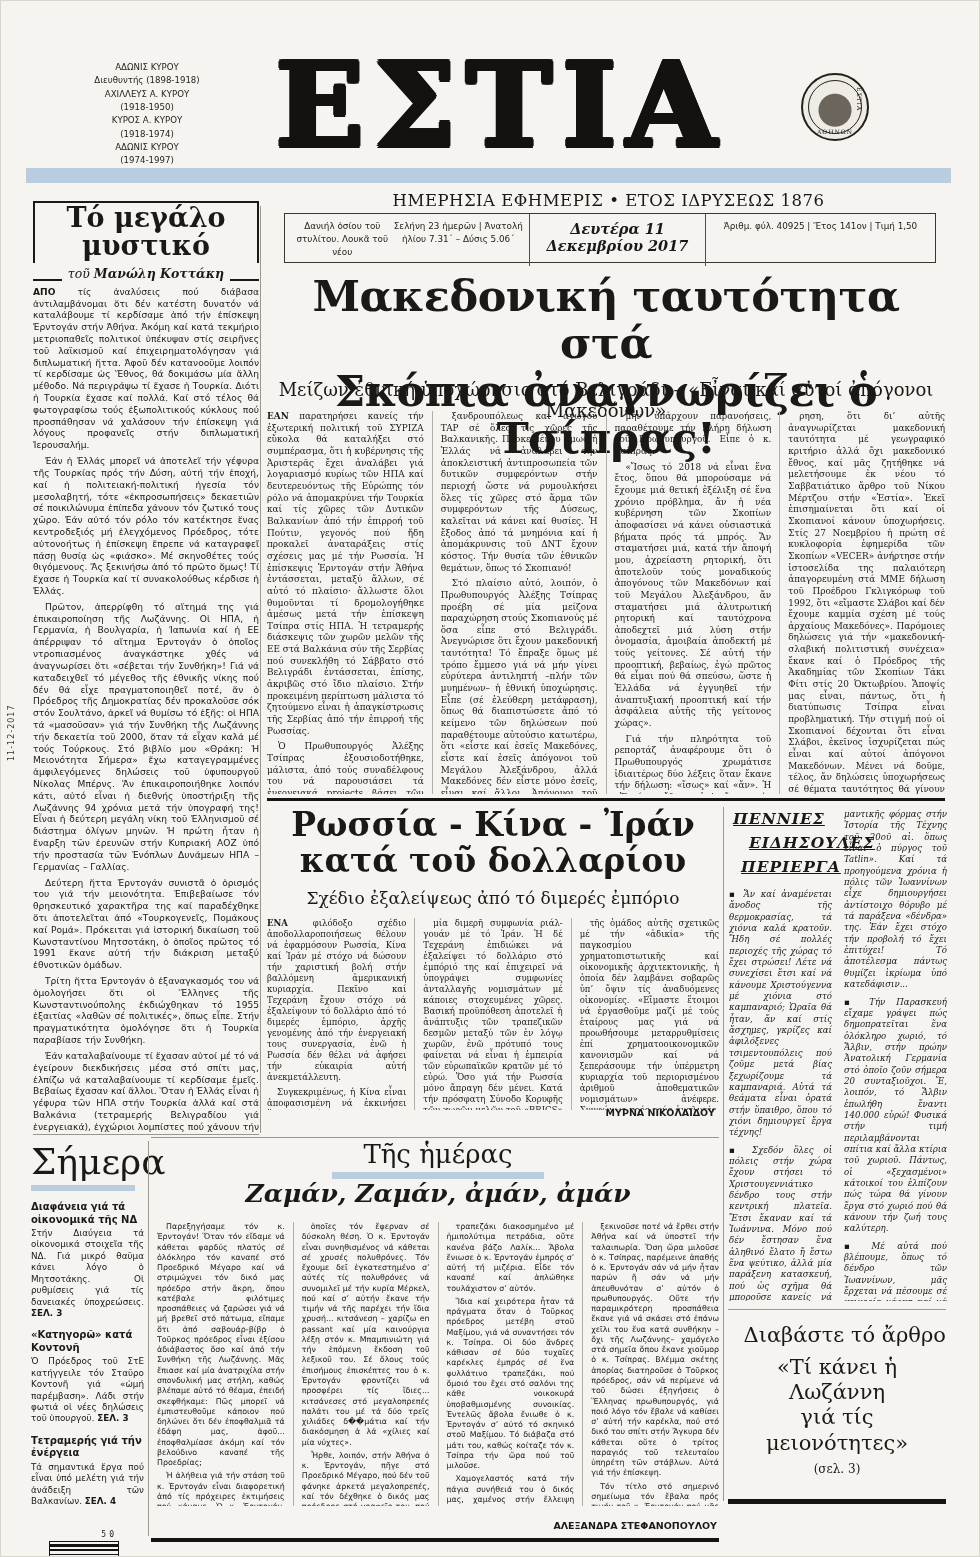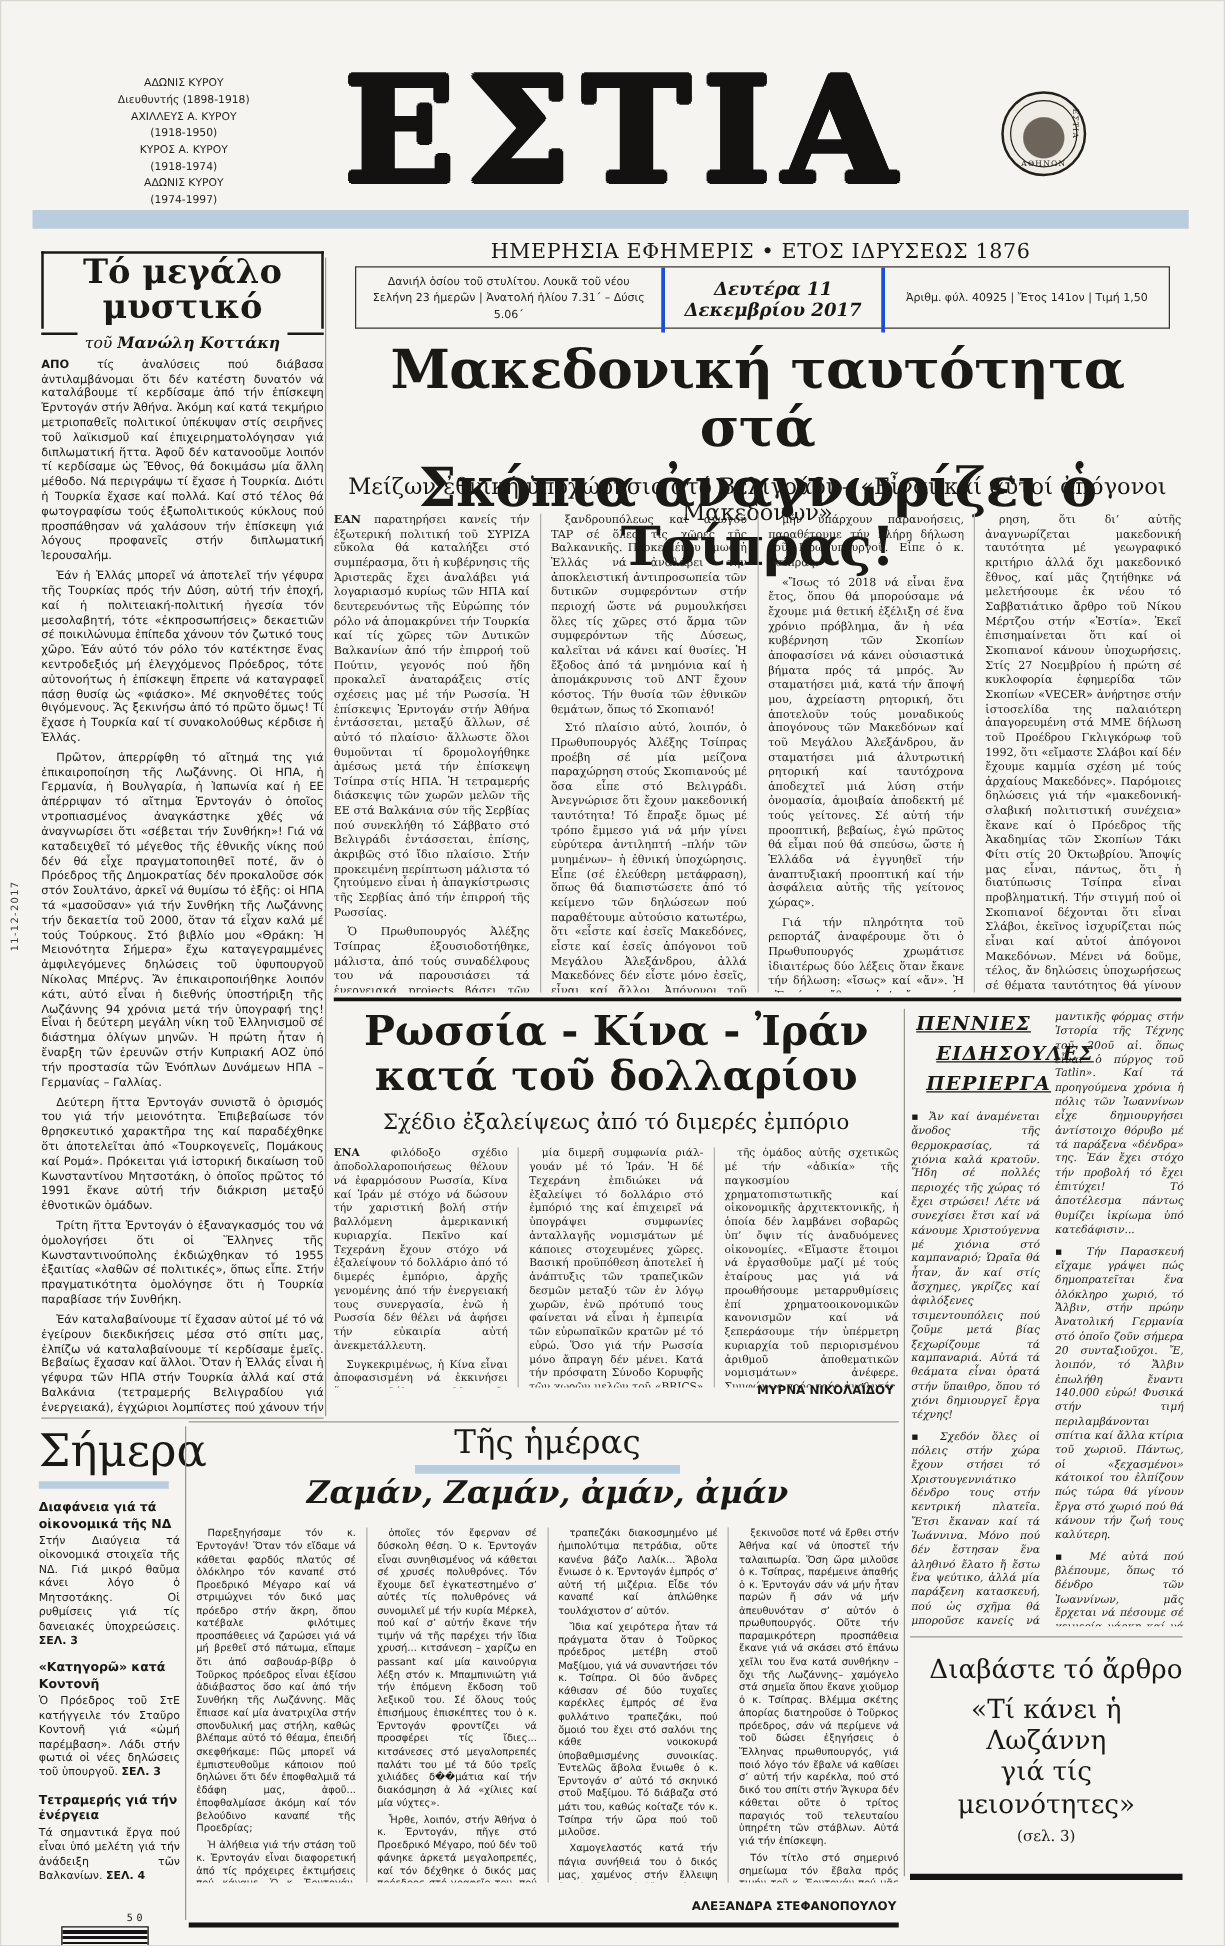--- a/index.html
+++ b/index.html
@@ -20,29 +20,29 @@
         text-shadow:2.4px 0 #141210,-2.4px 0 #141210,0 2.4px #141210,0 -2.4px #141210,
                     1.7px 1.7px #141210,-1.7px 1.7px #141210,1.7px -1.7px #141210,-1.7px -1.7px #141210}
   .seal{width:68px;height:68px;border:2px solid #23201c;border-radius:50%;position:relative;
         background:radial-gradient(circle at 50% 55%,#6b655c 0 16px,#efece6 17px 22px,#efece6 22px)}
   .seal .inner{position:absolute;inset:5px;border:1px solid #23201c;border-radius:50%}
   .seal .r{position:absolute;right:4px;top:12px;font-size:6px;writing-mode:vertical-rl;letter-spacing:1px}
   .seal .b{position:absolute;bottom:4px;left:0;right:0;text-align:center;font-size:6px;letter-spacing:1px}
   .bluebar{background:#b9cdde}
   .tagline{font-size:16.5px;letter-spacing:.5px}
   .infobox{border:1px solid #3a3631;display:grid;grid-template-columns:244px 176px 1fr;height:50px}
-  .infobox .cell{padding:6px 6px;display:flex;flex-direction:column;justify-content:center;text-align:center}
-  .infobox .cell+.cell{border-left:3px solid #1d4ed8}
+  .infobox .cell{padding:6px 6px;display:flex;flex-direction:row;justify-content:center;text-align:center}
+  .infobox .cell+.cell{border-left:1px solid #1d4ed8}
   .inf-sm{font-family:"DejaVu Sans",sans-serif;font-size:8.8px;line-height:1.5;color:#26231f}
   .inf-date{font-weight:bold;font-style:italic;font-size:14.5px}
 
   
   .op-titlebox{border:2px solid #1b1916;border-bottom:none;padding:1px 4px 2px}
   .op-title{font-weight:bold;font-size:27px;line-height:1.05;text-align:center}
-  .op-byline{display:flex;align-items:flex-start;gap:6px;margin-top:3px}
+  .op-byline{display:flex;align-items:flex-end;gap:6px;margin-top:3px}
   .op-byline .ln{flex:1;height:2px;background:#1b1916}
   .op-byline .t{font-size:12.5px;font-style:italic;white-space:nowrap}
   .op-byline .t b{font-weight:bold}
   .opbody{font-family:"DejaVu Sans",sans-serif;font-size:9.1px;line-height:1.3;text-align:justify}
   .opbody p{margin:0 0 4px;text-indent:12px}
   .opbody p.first{text-indent:0}
   .leadword{font-weight:bold}
 
   
   .headline{font-weight:bold;font-size:43px;line-height:1.1;text-align:center;letter-spacing:-.5px}

